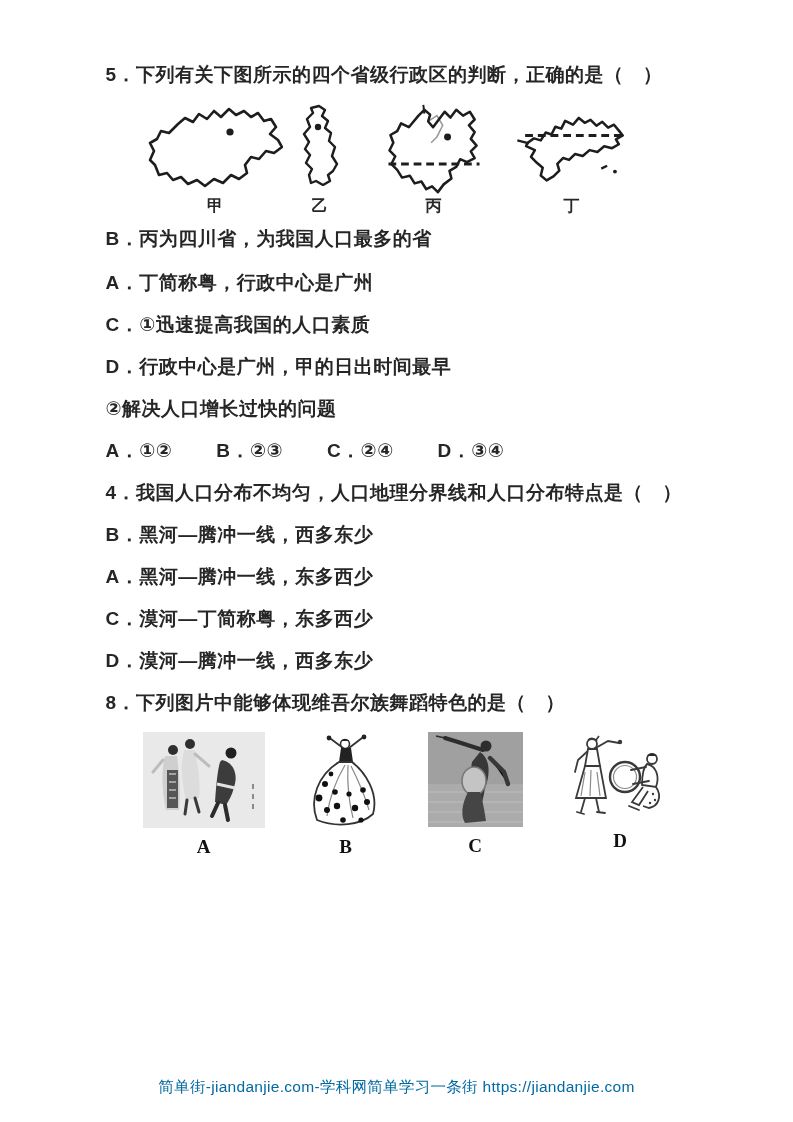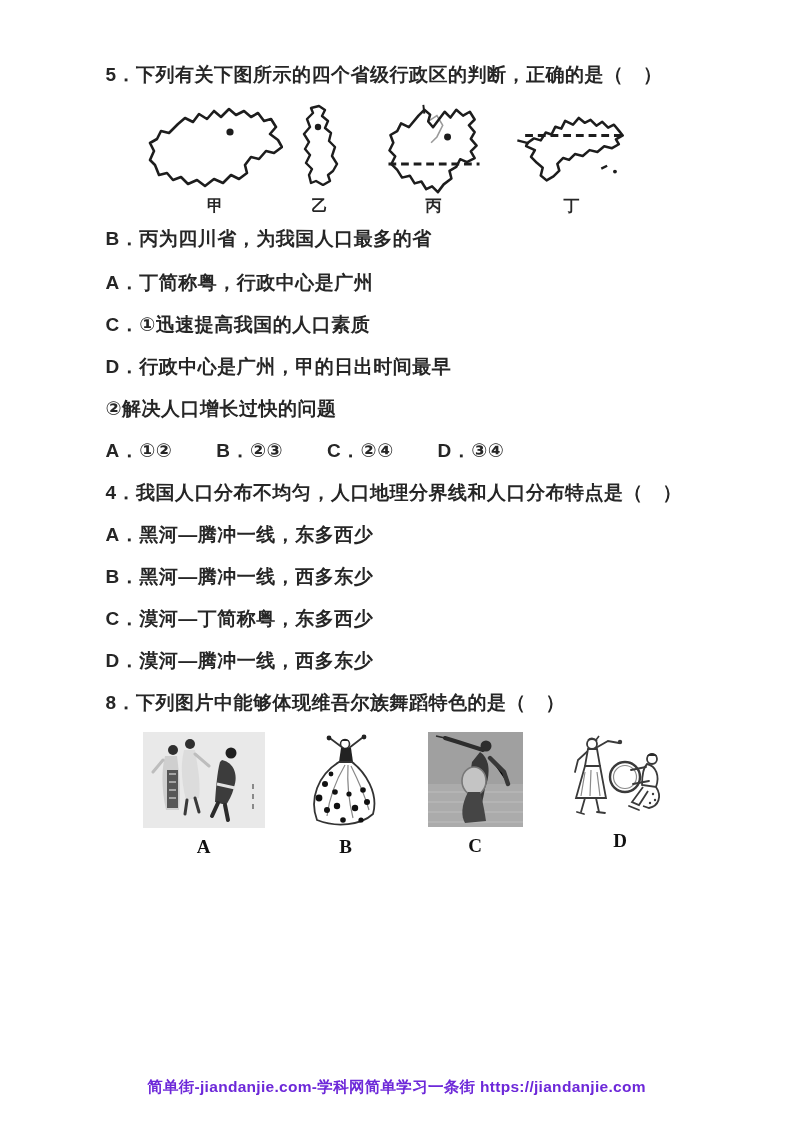--- a/index.html
+++ b/index.html
@@ -47,22 +47,22 @@
     margin-top:8px;
     font-family:"Liberation Serif","DejaVu Serif",serif;
     font-weight:700; font-size:19px; line-height:22px; color:#111;
   }
   .dgap40 { margin-left:40px; }
   .dgap41 { margin-left:41px; }
   
   .footer {
     position:absolute; left:0; right:0; bottom:24px;
     text-align:center;
-    font-size:15.5px; font-weight:700;
-    color:#6d28d9;
+    font-size:15.5px; font-weight:400;
+    color:#0369a1;
     letter-spacing:0.3px;
   }
 </style>
 </head>
 <body>
 
 <div class="page">
   <div class="content">
 
     <p class="line">5．下列有关下图所示的四个省级行政区的判断，正确的是（　）</p>
@@ -119,22 +119,22 @@
 
     <p class="line">②解决人口增长过快的问题</p>
     <p class="line inline-opts">
       <span>A．①②</span>
       <span>B．②③</span>
       <span>C．②④</span>
       <span>D．③④</span>
     </p>
 
     <p class="line">4．我国人口分布不均匀，人口地理分界线和人口分布特点是（　）</p>
+    <p class="line">B．黑河—腾冲一线，西多东少</p>
     <p class="line">A．黑河—腾冲一线，东多西少</p>
-    <p class="line">B．黑河—腾冲一线，西多东少</p>
     <p class="line">C．漠河—丁简称粤，东多西少</p>
     <p class="line">D．漠河—腾冲一线，西多东少</p>
 
     <p class="line">8．下列图片中能够体现维吾尔族舞蹈特色的是（　）</p>
 
     <div class="dance-row">
 
       <div class="dance-col">
         <svg width="122" height="96" viewBox="0 0 122 96">
           <rect x="0" y="0" width="122" height="96" fill="#e9e9e9"></rect>

